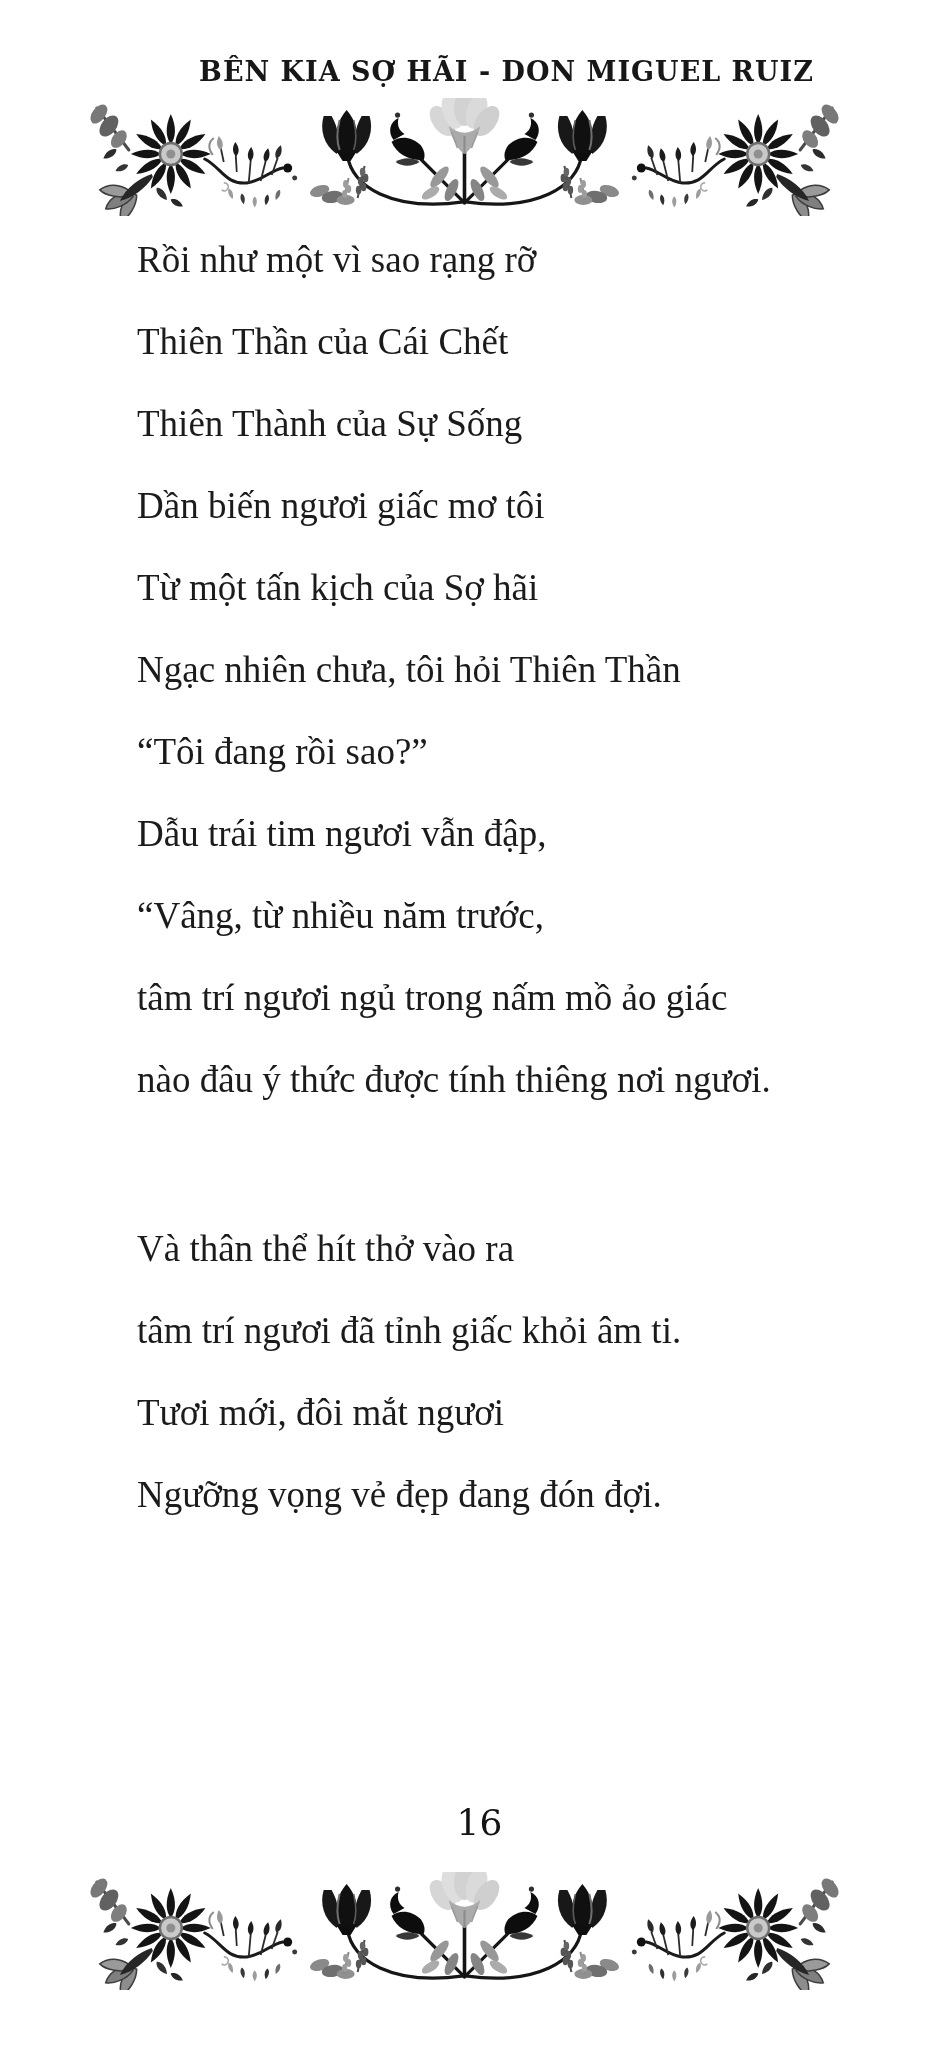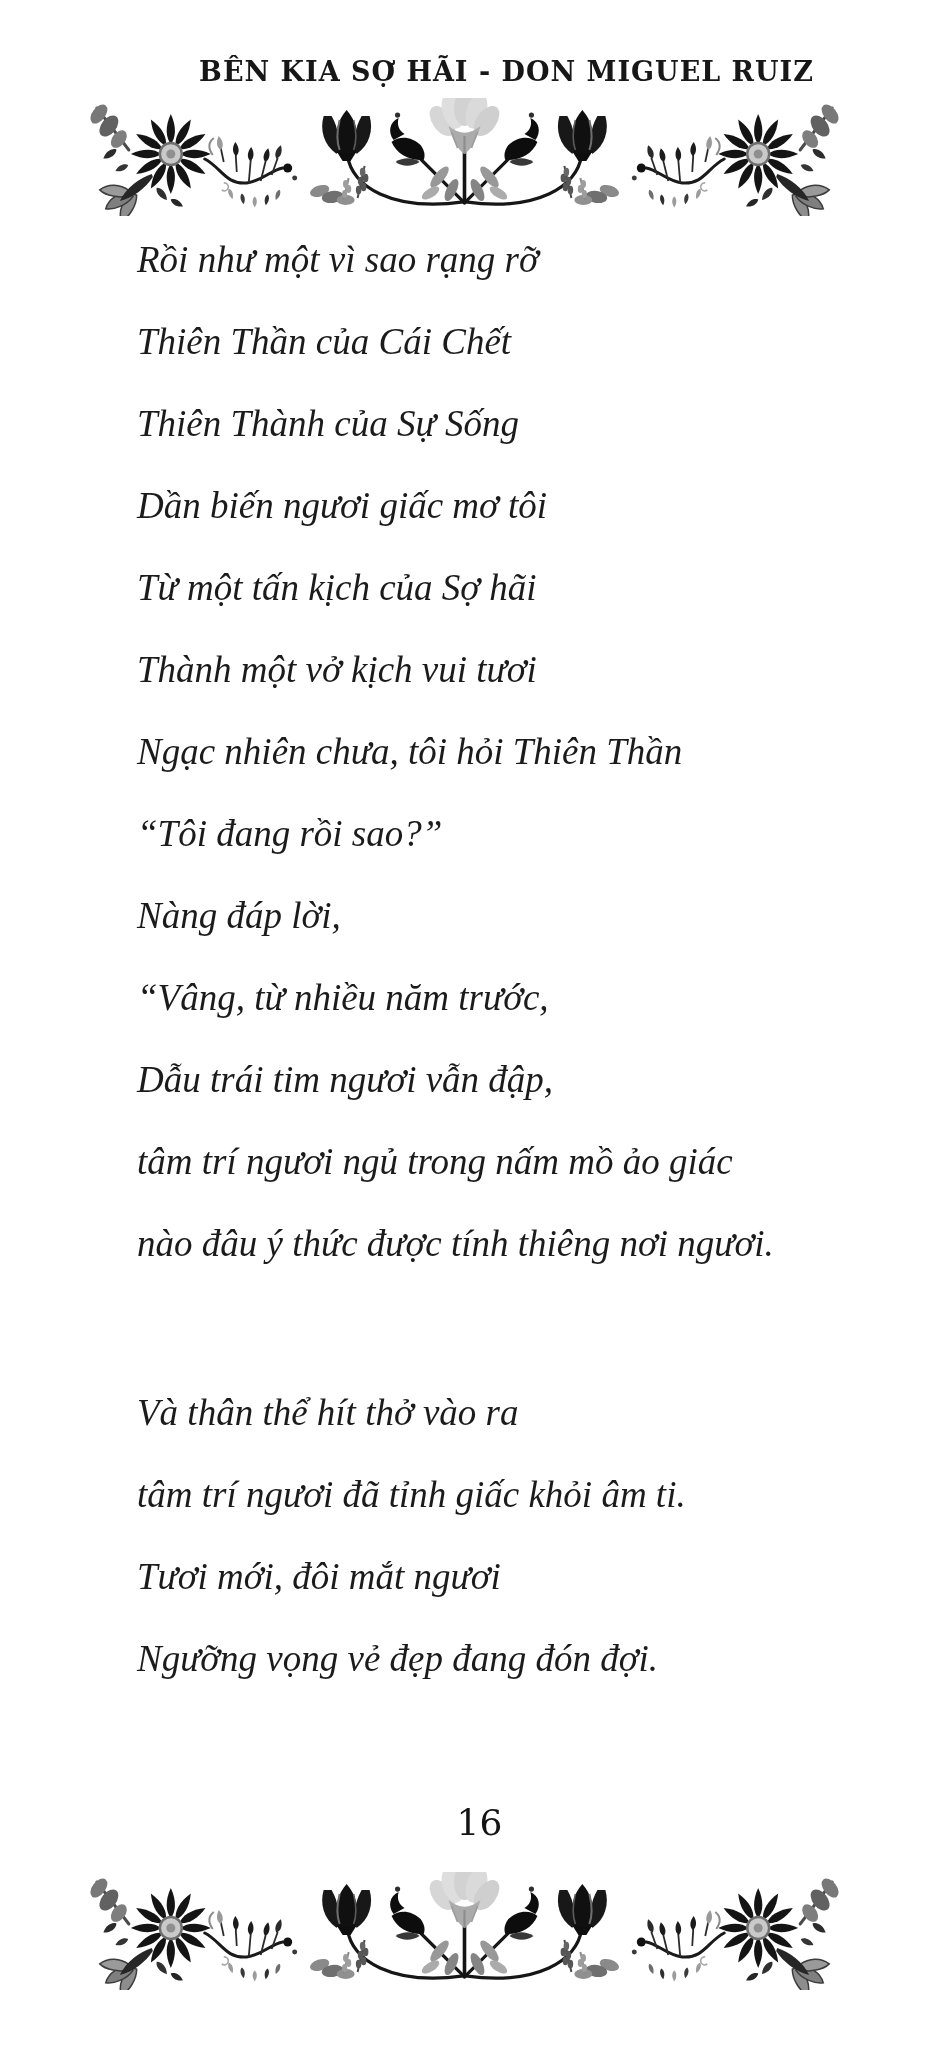--- a/index.html
+++ b/index.html
@@ -22,21 +22,21 @@
     transform: translateX(42px);
     white-space: nowrap;
   }
   .ornament {
     position: absolute; left: 0; width: 929px; height: 118px;
     display: block;
   }
   .ornament.top { top: 98px; }
   .ornament.bottom { top: 1872px; }
   .poem {
-    position: absolute; top: 219px; left: 137px; font-style: italic;
+    position: absolute; top: 219px; left: 137px;
   }
   .poem-line {
     font-size: 37px;
     line-height: 82px;
     white-space: nowrap;
     color: #1b1b1b;
   }
   .stanza-2 { margin-top: 87px; }
   .page-number {
     position: absolute; top: 1802px; left: 0; width: 100%;
@@ -159,26 +159,24 @@
   <use href="#band-center"></use>
 </svg>
 
 <div class="poem">
   <div class="stanza">
     <div class="poem-line">Rồi như một vì sao rạng rỡ</div>
     <div class="poem-line">Thiên Thần của Cái Chết</div>
     <div class="poem-line">Thiên Thành của Sự Sống</div>
     <div class="poem-line">Dần biến ngươi giấc mơ tôi</div>
     <div class="poem-line">Từ một tấn kịch của Sợ hãi</div>
-    <div class="poem-line">Thành một vở kịch vui tươi</div>
     <div class="poem-line">Ngạc nhiên chưa, tôi hỏi Thiên Thần</div>
     <div class="poem-line">“Tôi đang rồi sao?”</div>
-    <div class="poem-line">Nàng đáp lời,</div>
+    <div class="poem-line">Dẫu trái tim ngươi vẫn đập,</div>
     <div class="poem-line">“Vâng, từ nhiều năm trước,</div>
-    <div class="poem-line">Dẫu trái tim ngươi vẫn đập,</div>
     <div class="poem-line">tâm trí ngươi ngủ trong nấm mồ ảo giác</div>
     <div class="poem-line">nào đâu ý thức được tính thiêng nơi ngươi.</div>
   </div>
   <div class="stanza stanza-2">
     <div class="poem-line">Và thân thể hít thở vào ra</div>
     <div class="poem-line">tâm trí ngươi đã tỉnh giấc khỏi âm ti.</div>
     <div class="poem-line">Tươi mới, đôi mắt ngươi</div>
     <div class="poem-line">Ngưỡng vọng vẻ đẹp đang đón đợi.</div>
   </div>
 </div>

